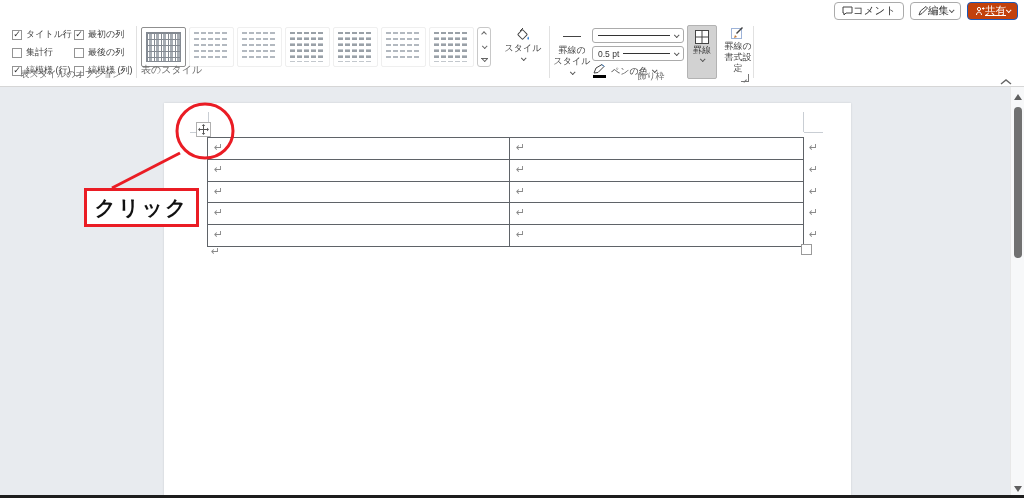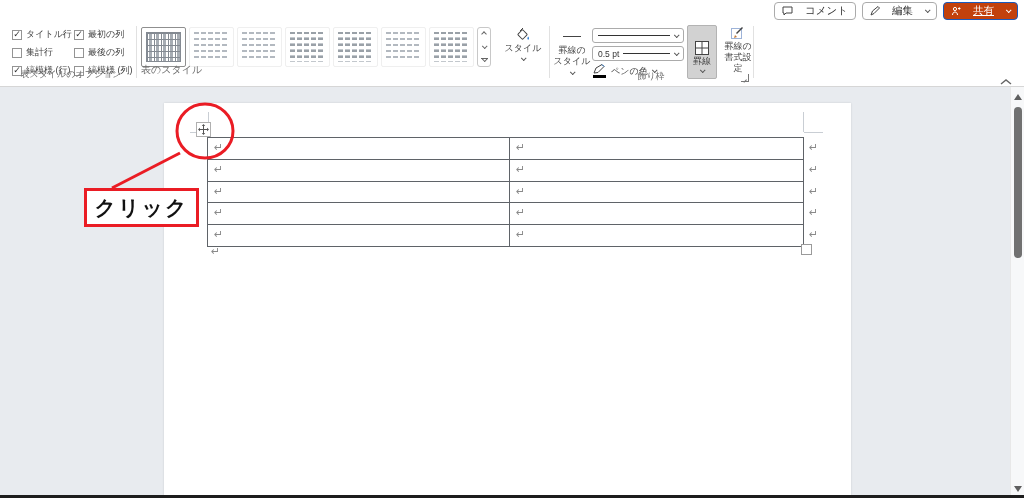--- a/index.html
+++ b/index.html
@@ -6,21 +6,21 @@
   html,body { width:1024px; height:498px; overflow:hidden; }
   body { font-family:"Liberation Sans","DejaVu Sans",sans-serif; background:#fff; position:relative; color:#3b3b3b; }
 
   
   .menubar { position:absolute; left:0; top:0; width:1024px; height:22px; background:#fff; display:flex; align-items:stretch; }
   .tabs { display:flex; align-items:stretch; padding-left:6px; }
   .tab { font-size:11px; color:#444; padding:0 9px; display:flex; align-items:center; cursor:default; white-space:nowrap; }
   .tab.active { color:#185abd; font-weight:bold; border-bottom:3px solid #185abd; }
   .tab.contextual { color:#5b84c4; }
   .menu-right { position:absolute; right:6px; top:2px; display:flex; gap:6px; align-items:center; }
-  .mbtn { height:18px; border:1px solid #ababab; border-radius:4px; background:#fff; display:flex; align-items:center; gap:12px; padding:0 7px; font-size:10.5px; color:#333; }
+  .mbtn { height:18px; border:1px solid #ababab; border-radius:4px; background:#fff; display:flex; align-items:center; gap:0; padding:0 7px; font-size:10.5px; color:#333; }
   .mbtn.share { background:#c2410c; border-color:#185abd; color:#fff;text-decoration:underline; }
   .chev { display:inline-block; width:4px; height:4px; border:solid #555; border-width:0 1px 1px 0; transform:rotate(45deg) translateY(-1px); }
   .mbtn.share .chev { border-color:#fff; }
 
   
   .ribbon { position:absolute; left:0; top:22px; width:1024px; height:65px; background:#fff; border-bottom:1px solid #d6d6d6; }
   .vdiv { position:absolute; top:4px; height:52px; width:1px; background:#e1e1e1; }
   .grouplabel { position:absolute; bottom:3px; left:0; right:0; text-align:center; font-size:9px; color:#6b6b6b; }
 
   .grp-opt { position:absolute; left:8px; top:2px; width:126px; height:60px; }
@@ -61,21 +61,21 @@
 
   .dd { position:absolute; left:592px; width:92px; height:15px; border:1px solid #ababab; border-radius:3px; display:flex; align-items:center; padding:0 5px; font-size:8.5px; color:#333; gap:4px; background:#fff; }
   .dd .line { flex:1; border-top:1px solid #333; }
   .dd .chev { flex:none; }
   .dd1 { top:6px; } .dd2 { top:24px; }
 
   .pen-btn { position:absolute; left:592px; top:42px; display:flex; align-items:center; gap:4px; font-size:9px; color:#3f3f3f; }
   .swatchwrap { display:flex; flex-direction:column; align-items:center; width:15px; }
   .swatch { width:13px; height:3px; background:#000; margin-top:1px; }
 
-  .borders-btn { left:687px; top:3px; width:30px; height:54px; background:#d2d2d2; border:1px solid #b3b3b3; border-radius:2px; justify-content:flex-start; padding-top:14px; }
+  .borders-btn { left:687px; top:3px; width:30px; height:54px; background:#d2d2d2; border:1px solid #b3b3b3; border-radius:2px; justify-content:flex-start; padding-top:3px; }
   .painter-btn { left:721px; top:3px; width:34px; }
   .icon16 { width:16px; height:16px; }
   .dlg { position:absolute; left:741px; bottom:4px; width:8px; height:8px; border-right:1px solid #777; border-bottom:1px solid #777; }
   .dlg::after { content:""; position:absolute; right:1px; bottom:1px; width:4px; height:1px; background:#777; transform:rotate(-45deg); transform-origin:right bottom; }
 
   .collapse { position:absolute; left:999px; top:55px; width:14px; height:10px; }
 
   
   .docarea { position:absolute; left:0; top:87px; width:1024px; height:411px; background:#e8ebef; }
   .page { position:absolute; left:164px; top:16px; width:687px; height:395px; background:#fff; box-shadow:0 0 2px rgba(0,0,0,.12); }

